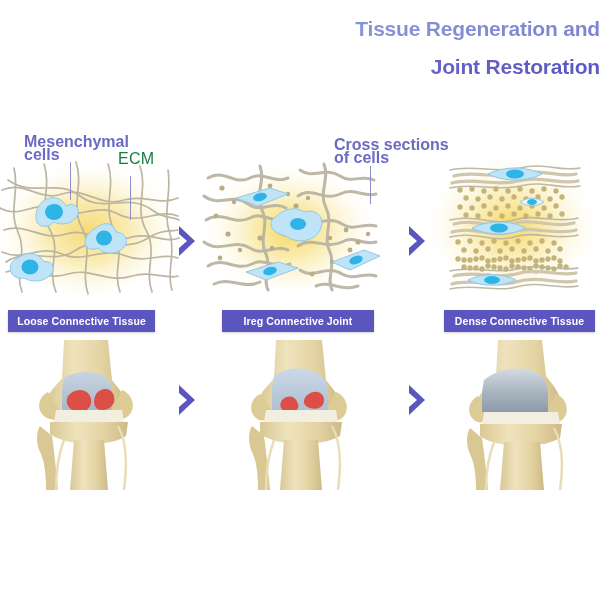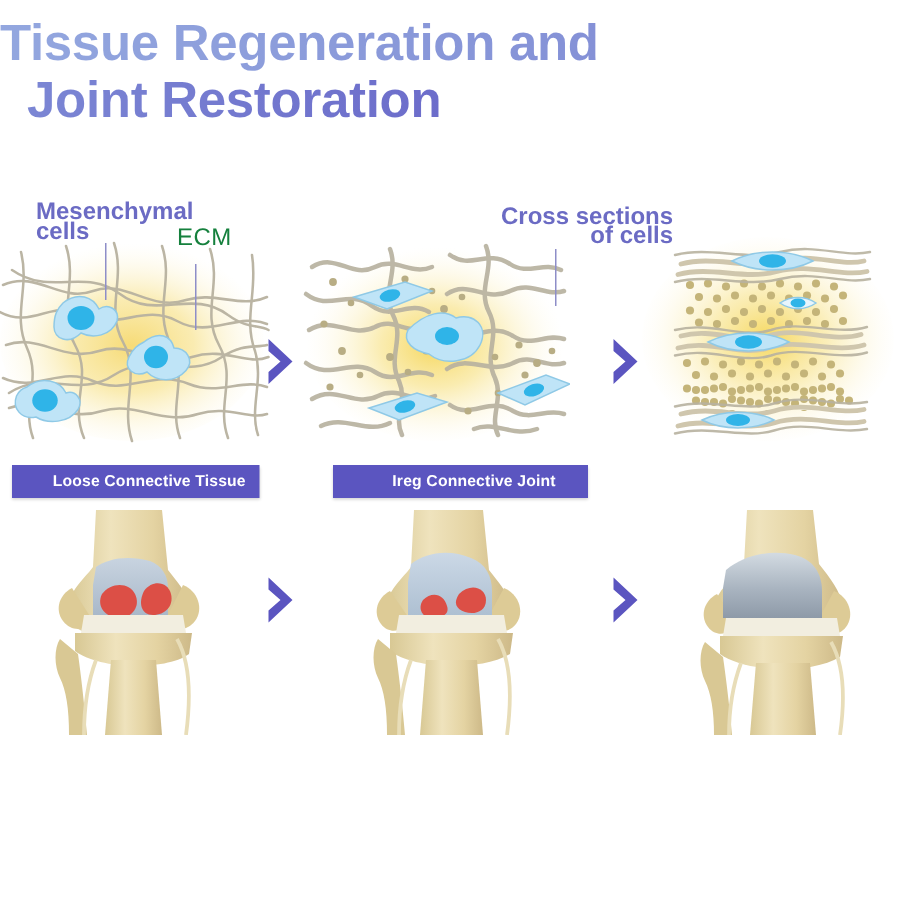--- a/index.html
+++ b/index.html
@@ -5,22 +5,22 @@
   html,body{margin:0;padding:0;}
   body{
     width:600px;height:600px;background:#ffffff;
     font-family:"Liberation Sans", sans-serif;
     overflow:hidden;position:relative;
   }
   .stage{position:absolute;inset:0;}
 
   
   .title{
-    position:absolute;left:0;top:10px;width:600px;text-align:left;
-    font-size:34px;font-weight:bold;line-height:38px;letter-spacing:-0.2px;
+    position:absolute;left:0;top:10px;width:600px;text-align:right;
+    font-size:21px;font-weight:bold;line-height:38px;letter-spacing:-0.2px;
   }
   .title .l1,.title .l2{display:block;}
   .title .l1{
     background:linear-gradient(90deg,#93a7df 0%,#8795d8 55%,#7d84d2 100%);
     -webkit-background-clip:text;background-clip:text;color:transparent;
   }
   .title .l2{
     background:linear-gradient(90deg,#7b86d4 0%,#6d6ecb 45%,#5b57c4 100%);
     -webkit-background-clip:text;background-clip:text;color:transparent;margin-left:18px;
   }
@@ -36,21 +36,20 @@
 
   
   .chev{position:absolute;width:22px;height:34px;}
 
   
   .badge{
     position:absolute;height:22px;border-radius:0;background:#5b55c0;
     color:#fff;font-size:10.5px;font-weight:600;letter-spacing:.1px;
     display:flex;align-items:center;justify-content:center;
     box-shadow:0 1px 2px rgba(0,0,0,.18);
-    padding-left:18px;
   }
 
   
   .knee{position:absolute;width:150px;height:150px;}
   .knee svg{display:block;}
 </style>
 </head>
 <body>
 
 <div class="stage">
@@ -182,21 +181,21 @@
         <path d="M46,122 L78,112 L98,118 L66,130 Z" fill="#bfe4f7" stroke="#8fc9e6" stroke-width="1"></path>
         <ellipse cx="70" cy="121" rx="7" ry="4" fill="#2fb4e8" transform="rotate(-14 70 121)"></ellipse>
       </g>
       <g>
         <path d="M132,112 L164,100 L180,106 L150,120 Z" fill="#bfe4f7" stroke="#8fc9e6" stroke-width="1"></path>
         <ellipse cx="156" cy="110" rx="7" ry="4" fill="#2fb4e8" transform="rotate(-18 156 110)"></ellipse>
       </g>
     </svg>
   </div>
 
-  <div class="anno" style="left:334px;top:139px;text-align:right;">
+  <div class="anno" style="left:334px;top:139px;">
     <span>Cross sections</span><br>
     <span>of cells</span>
   </div>
   <div class="leader" style="left:370px;top:166px;height:38px;"></div>
 
   <div class="chev" style="left:406px;top:224px;">
     <svg width="22" height="34" viewBox="0 0 22 34">
       <path d="M3,2 L19,17 L3,32 L3,24 L11,17 L3,10 Z" fill="#5b55c0"></path>
     </svg>
   </div>
@@ -294,20 +293,21 @@
       </g>
       <g>
         <path d="M100,52 C107,47 117,47 124,52 C117,57 107,57 100,52 Z" fill="#e8f5fc" stroke="#8fc9e6" stroke-width="1"></path>
         <ellipse cx="112" cy="52" rx="5" ry="3" fill="#2fb4e8"></ellipse>
       </g>
     </svg>
   </div>
 
   <div class="badge" style="left:8px;top:310px;width:147px;">Loose Connective Tissue</div>
   <div class="badge" style="left:222px;top:310px;width:152px;">Ireg Connective Joint</div>
+  <div class="badge" style="left:444px;top:310px;width:151px;">Dense Connective Tissue</div>
 
   <div class="knee" style="left:12px;top:340px;">
     <svg width="150" height="150" viewBox="0 0 150 150">
       <defs>
         <linearGradient id="bone1" x1="0" y1="0" x2="1" y2="0">
           <stop offset="0%" stop-color="#d8c894"></stop>
             <stop offset="35%" stop-color="#efe3bd"></stop>
           <stop offset="70%" stop-color="#e4d3a2"></stop>
             <stop offset="100%" stop-color="#cdb988"></stop>
         </linearGradient>

